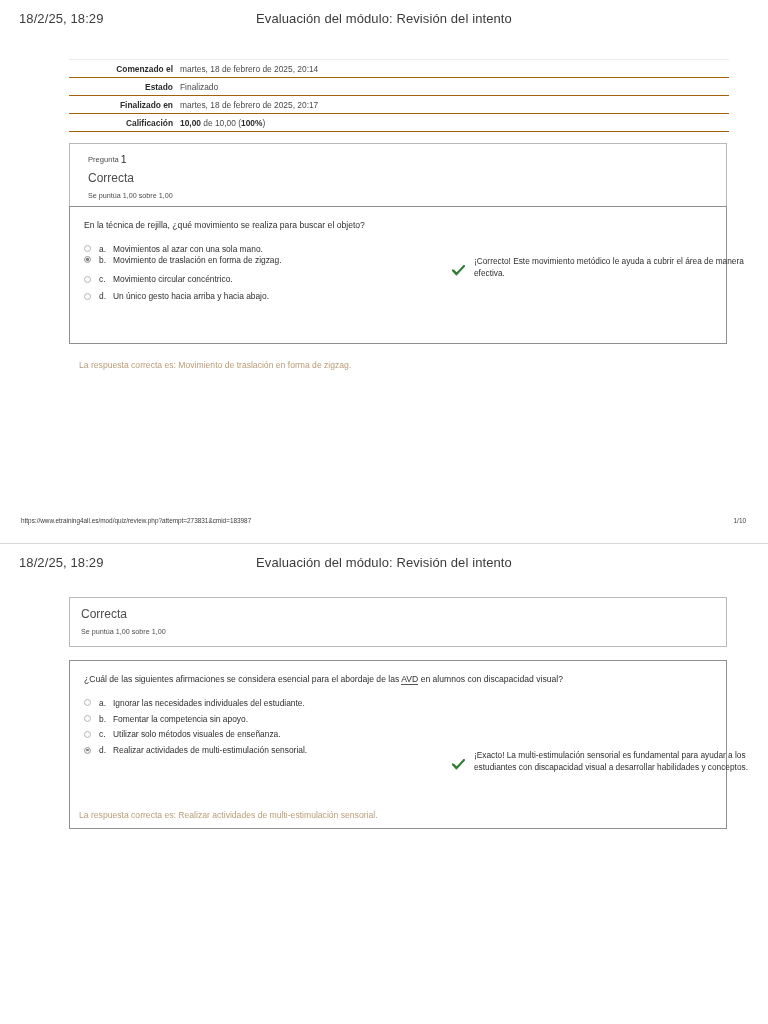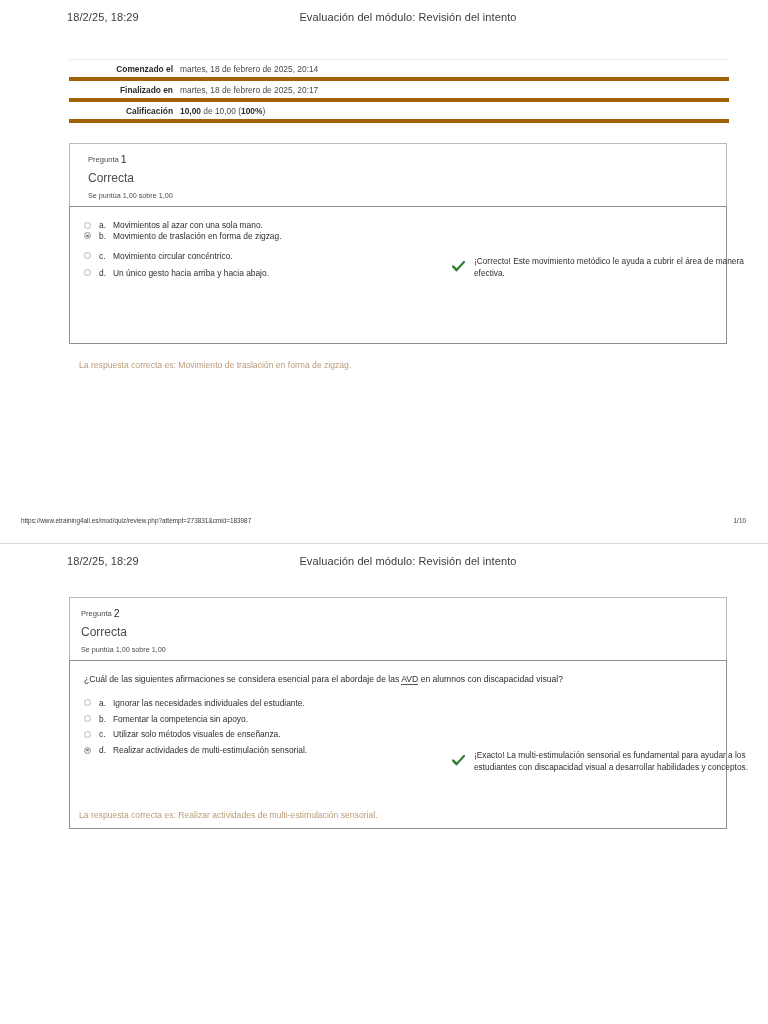--- a/index.html
+++ b/index.html
@@ -27,24 +27,23 @@
     height: 481px;
     border-top: 1px solid #d8d8d8;
   }
   
   .running-head {
     position: absolute;
     top: 11px;
     left: 0;
     right: 0;
     height: 12px;
-    font-size: 11px;
+    font-size: 13px;
     color: #3b3b3b;
     letter-spacing: 0.1px;
-    margin-left: 48px;
   }
   .rh-date {
     position: absolute;
     left: 19px;
     top: 0;
   }
   .rh-title {
     position: absolute;
     left: 0;
     right: 0;
@@ -75,21 +74,21 @@
   
   .summary {
     position: absolute;
     left: 69px;
     top: 59px;
     width: 660px;
     border-collapse: collapse;
     font-size: 8.4px;
   }
   .summary tr {
-    border-bottom: 4px solid #a16207;
+    border-bottom: 1px solid #a16207;
   }
   .summary tr:first-child {
     border-top: 1px solid #ececec;
   }
   .summary th {
     text-align: right;
     font-weight: bold;
     color: #2b2b2b;
     padding: 3.5px 7px 3.5px 0;
     width: 104px;
@@ -197,21 +196,21 @@
     flex: 0 0 auto;
   }
   .ans-text {
     flex: 0 1 auto;
   }
 
   
   .feedback {
     position: absolute;
     display: flex;
-    align-items: center;
+    align-items: flex-end;
     font-size: 8.3px;
     color: #2f2f2f;
     line-height: 1.45;
     width: 300px;
   }
   .check-icon {
     flex: 0 0 auto;
     margin-right: 9px;
     margin-top: 1px;
   }
@@ -246,39 +245,44 @@
   <div class="running-head">
     <span class="rh-date">18/2/25, 18:29</span>
     <span class="rh-title">Evaluación del módulo: Revisión del intento</span>
   </div>
 
   <table class="summary">
     <tbody>
       <tr>
         <th>Comenzado el</th>
         <td>martes, 18 de febrero de 2025, 20:14</td>
+      </tr>
+      <tr>
+        <th>Estado</th>
+        <td>Finalizado</td>
       </tr>
       <tr>
         <th>Finalizado en</th>
         <td>martes, 18 de febrero de 2025, 20:17</td>
       </tr>
       <tr>
         <th>Calificación</th>
         <td><b>10,00</b><span> de 10,00 (</span><b>100%</b><span>)</span></td>
       </tr>
     </tbody>
   </table>
 
   <div class="qinfo" id="q1-info">
     <div class="q-label"><span>Pregunta</span><span class="q-num">1</span></div>
     <div class="q-state">Correcta</div>
     <div class="q-mark">Se puntúa 1,00 sobre 1,00</div>
   </div>
 
   <div class="qbody" id="q1-body">
+    <div class="qtext">En la técnica de rejilla, ¿qué movimiento se realiza para buscar el objeto?</div>
     <div class="answers" id="q1-answers">
       <div class="answer-row">
         <span class="radio"></span>
         <span class="ans-letter">a.</span>
         <span class="ans-text">Movimientos al azar con una sola mano.</span>
       </div>
       <div class="answer-row">
         <span class="radio checked"></span>
         <span class="ans-letter">b.</span>
         <span class="ans-text">Movimiento de traslación en forma de zigzag.</span>
@@ -315,21 +319,20 @@
 </div>
 
 <div class="page page-2">
 
   <div class="running-head">
     <span class="rh-date">18/2/25, 18:29</span>
     <span class="rh-title">Evaluación del módulo: Revisión del intento</span>
   </div>
 
   <div class="qinfo" id="q2-info">
-    <div class="q-label"><span>Pregunta</span><span class="q-num">2</span></div>
     <div class="q-state">Correcta</div>
     <div class="q-mark">Se puntúa 1,00 sobre 1,00</div>
   </div>
 
   <div class="qbody" id="q2-body">
     <div class="qtext"><span>¿Cuál de las siguientes afirmaciones se considera esencial para el abordaje de las </span><span class="abbr">AVD</span><span> en alumnos con discapacidad visual?</span></div>
     <div class="answers">
       <div class="answer-row" style="margin-bottom:5px;">
         <span class="radio"></span>
         <span class="ans-letter">a.</span>

